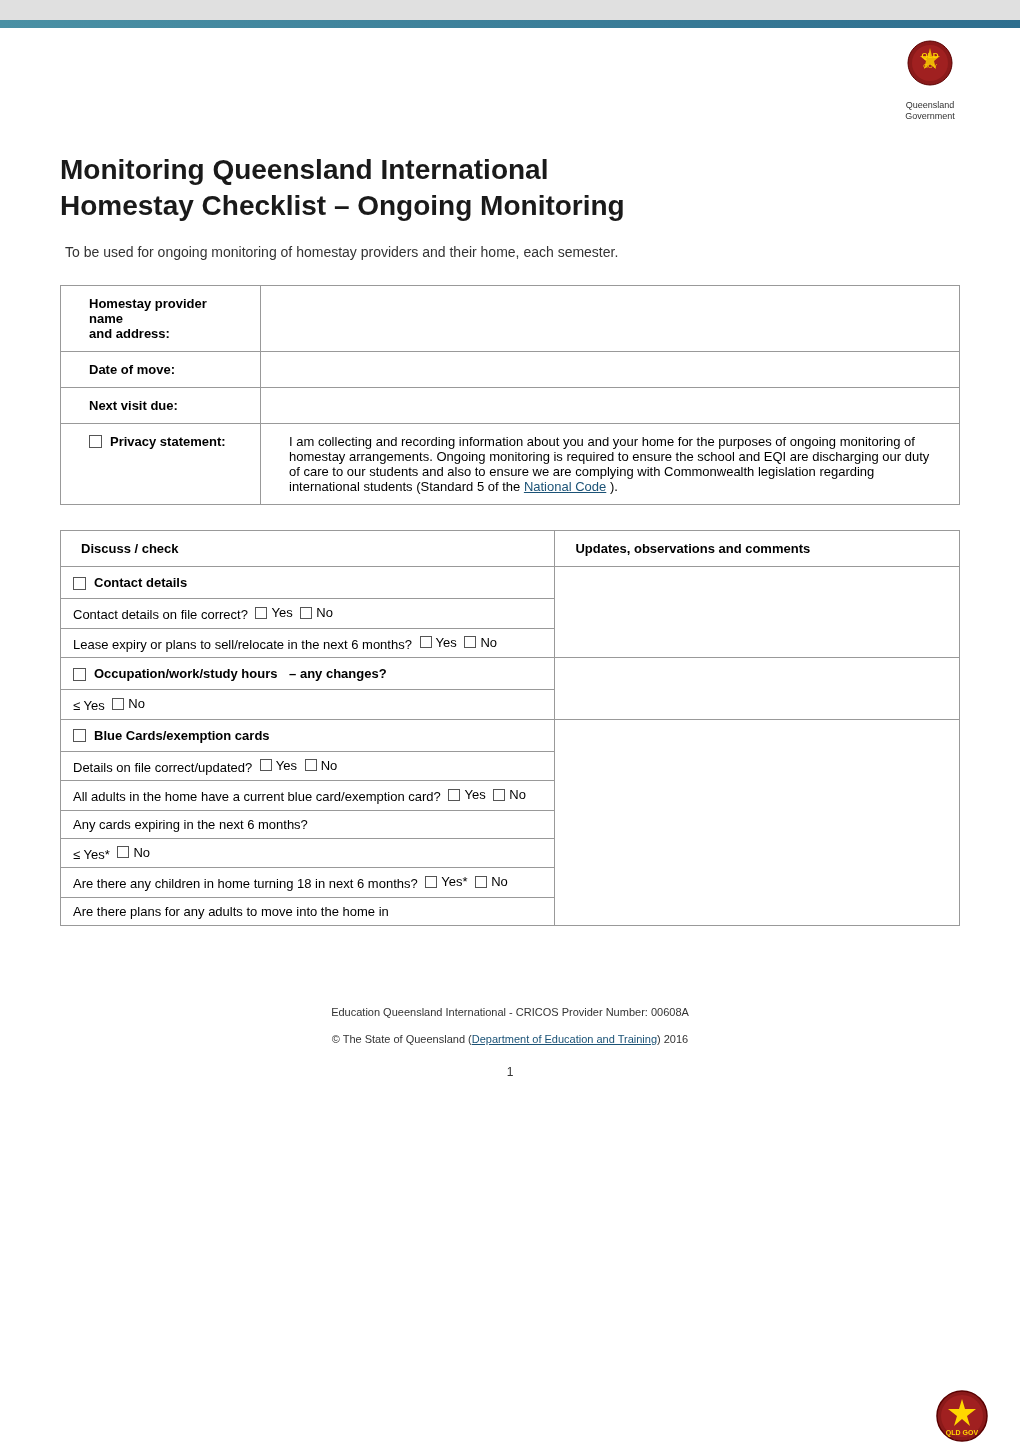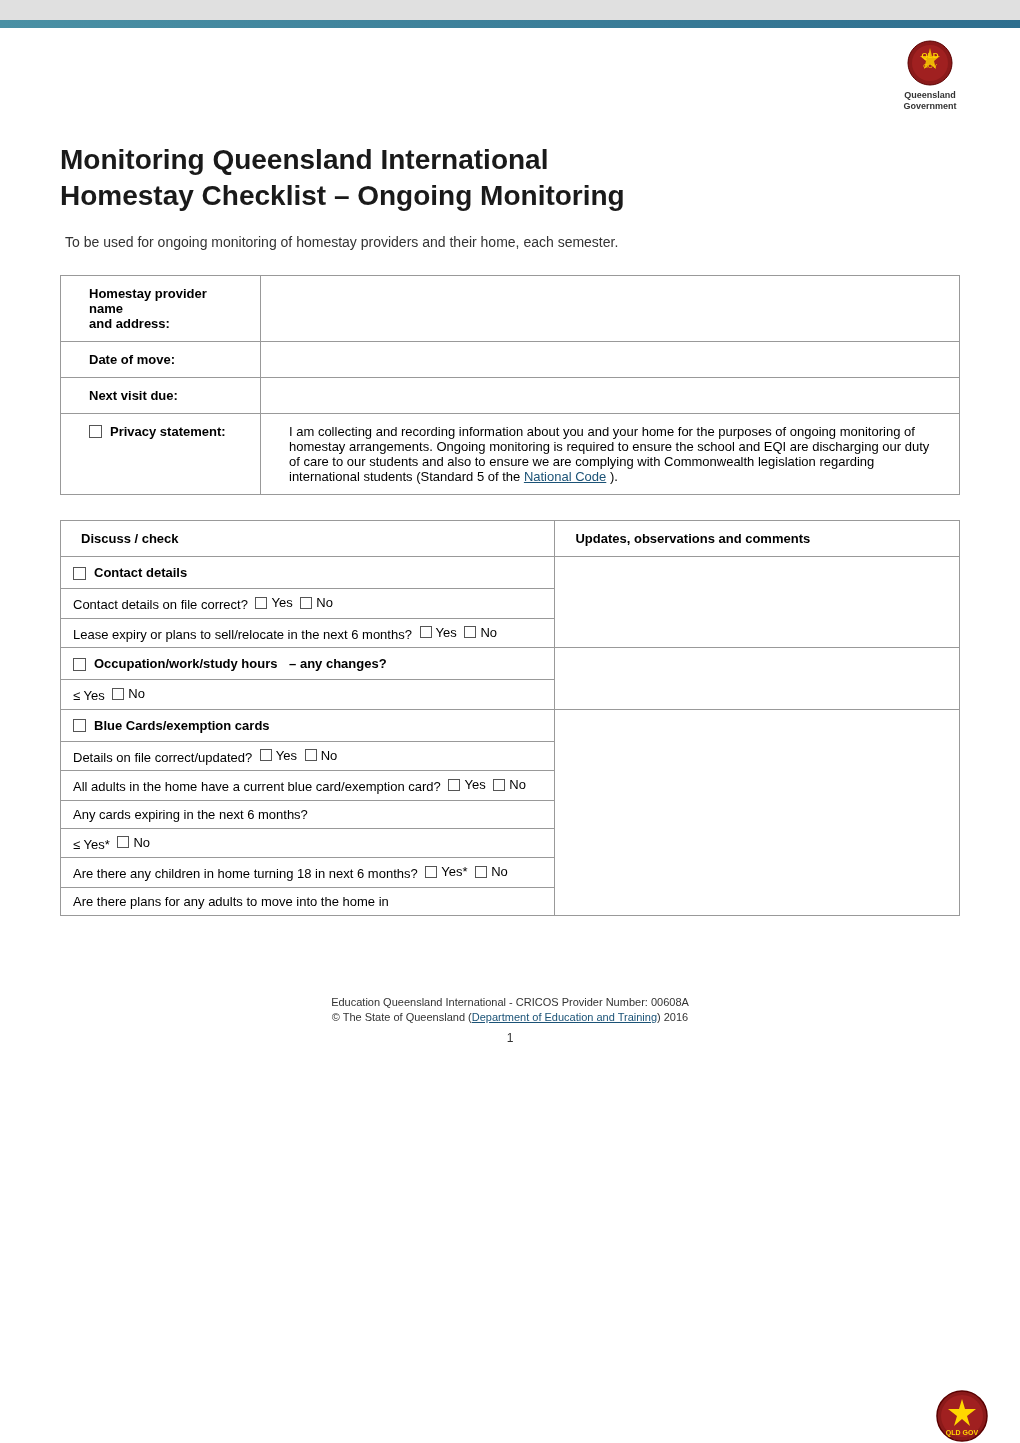--- a/index.html
+++ b/index.html
@@ -45,22 +45,22 @@
 
     .logo-emblem {
       width: 50px;
       height: 50px;
     }
 
     .logo-text {
       font-size: 9px;
       color: #333;
       text-align: center;
-      margin-top: 2px;
-      font-weight: bold;
+      margin-top: 12px;
+      font-weight: normal;
       line-height: 1.2;
     }
 
     .content {
       padding: 20px 60px 40px 60px;
     }
 
     .main-title {
       font-size: 28px;
       font-weight: bold;
@@ -185,21 +185,21 @@
     
     .footer {
       text-align: center;
       font-size: 11px;
       color: #333;
       padding: 15px 30px;
       border-top: none;
       display: flex;
       flex-direction: column;
       align-items: center;
-      gap: 3px;
+      gap: 15px;
     }
 
     .footer-logo {
       position: absolute;
       bottom: 15px;
       right: 30px;
     }
 
     .page-num {
       font-size: 12px;

